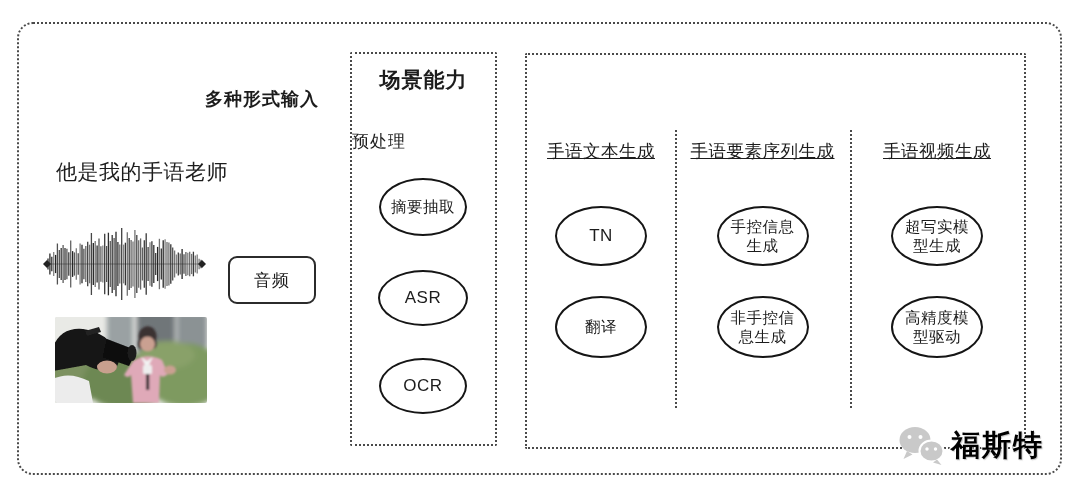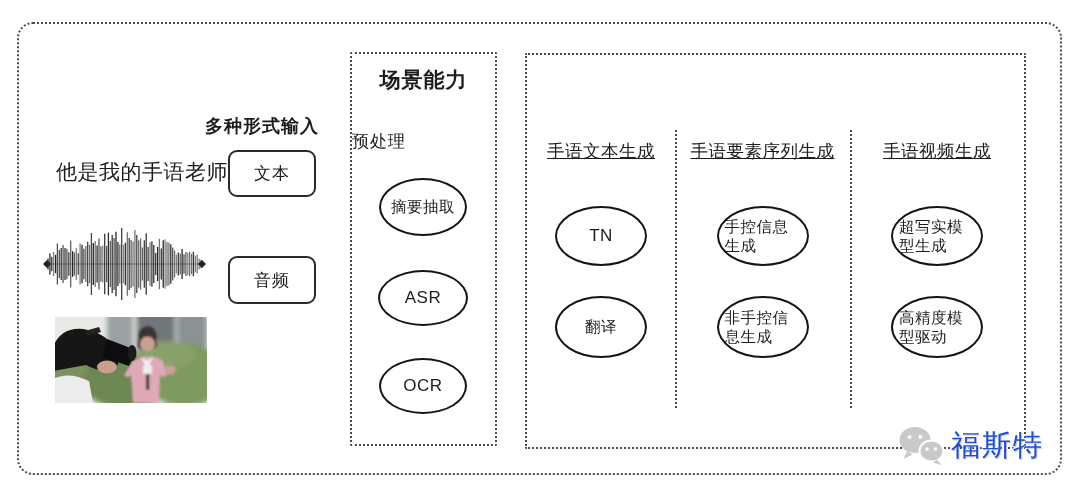--- a/index.html
+++ b/index.html
@@ -6,21 +6,21 @@
   .stage{
     position:relative;width:1080px;height:499px;background:#ffffff;overflow:hidden;
     font-family:"Liberation Sans","DejaVu Sans",sans-serif;color:#1c1c1c;
   }
   .outer-border{
     position:absolute;left:17px;top:22px;width:1041px;height:449px;
     border:2px dotted #4a4a4a;border-radius:16px;
   }
   
   .input-header{
-    position:absolute;left:192px;top:114px;width:140px;text-align:center;
+    position:absolute;left:192px;top:87px;width:140px;text-align:center;
     font-size:18px;font-weight:600;letter-spacing:1px;
   }
   .text-sample{
     position:absolute;left:44px;top:158px;width:180px;
     font-size:21px;letter-spacing:0.5px;white-space:nowrap;margin-left:12px;
   }
   .io-box{
     position:absolute;left:228px;width:84px;height:44px;
     border:2px solid #2b2b2b;border-radius:9px;background:#fff;
     display:flex;align-items:center;justify-content:center;
@@ -43,21 +43,21 @@
   .panel-title{
     position:absolute;top:12px;left:0;width:100%;text-align:center;
     font-size:21px;font-weight:700;letter-spacing:1px;
   }
   .stage-label{
     position:absolute;top:76px;left:0;width:100%;
     font-size:17px;letter-spacing:1px;
   }
   .node{
     position:absolute;border:2.5px solid #151515;border-radius:50%;background:#fff;
-    display:flex;align-items:center;justify-content:center;text-align:left;
+    display:flex;align-items:center;justify-content:center;text-align:center;
     font-size:15.5px;line-height:1.25;letter-spacing:0.5px;padding:0 6px;box-sizing:border-box;
   }
   .node.latin{font-size:17px;letter-spacing:0.5px;}
   
   .node.n-summary{left:27px;top:124px;width:88px;height:58px;}
   .node.n-asr{left:26px;top:216px;width:90px;height:56px;}
   .node.n-ocr{left:27px;top:304px;width:88px;height:56px;}
   
   .vdivider{
     position:absolute;top:75px;height:278px;width:0;
@@ -74,37 +74,34 @@
     font-size:17.5px;letter-spacing:0.5px;white-space:nowrap;text-decoration:underline;
   }
   .core-col .node{left:50%;transform:translateX(-50%);}
   .core-col .node.row1{top:151px;width:92px;height:60px;}
   .core-col .node.row2{top:241px;width:92px;height:62px;}
   
   .watermark{
     position:absolute;left:898px;top:424px;display:flex;align-items:center;gap:5px;z-index:5;
   }
   .watermark-text{
-    font-size:29px;font-weight:400;letter-spacing:2px;color:#1d4ed8;
+    font-size:29px;font-weight:700;letter-spacing:2px;color:#000000;
     text-shadow:-1px -1px 0 #ffffff,1px 1px 1px rgba(150,150,150,0.55);
     white-space:nowrap;
   }
 </style>
 </head>
 <body>
 
 <div class="stage">
   <div class="outer-border"></div>
 
   <div class="input-header">多种形式输入</div>
 
   <div class="text-sample">他是我的手语老师</div>
-  <div class="io-box text">
-    <span>文本</span>
-  </div>
 
   <div class="waveform">
     <svg width="165" height="80" viewBox="0 0 165 80" xmlns="http://www.w3.org/2000/svg">
         <g stroke="#232323" stroke-width="1.3">
           <line x1="6.0" x2="6.0" y1="34.6" y2="45.4" opacity="0.96"></line>
           <line x1="7.9" x2="7.9" y1="29.6" y2="50.4" opacity="0.97"></line>
           <line x1="9.8" x2="9.8" y1="32.7" y2="47.3" opacity="0.94"></line>
           <line x1="11.7" x2="11.7" y1="28.1" y2="51.9" opacity="0.57"></line>
           <line x1="13.6" x2="13.6" y1="30.9" y2="49.1" opacity="0.99"></line>
           <line x1="15.4" x2="15.4" y1="19.5" y2="60.5" opacity="0.79"></line>

